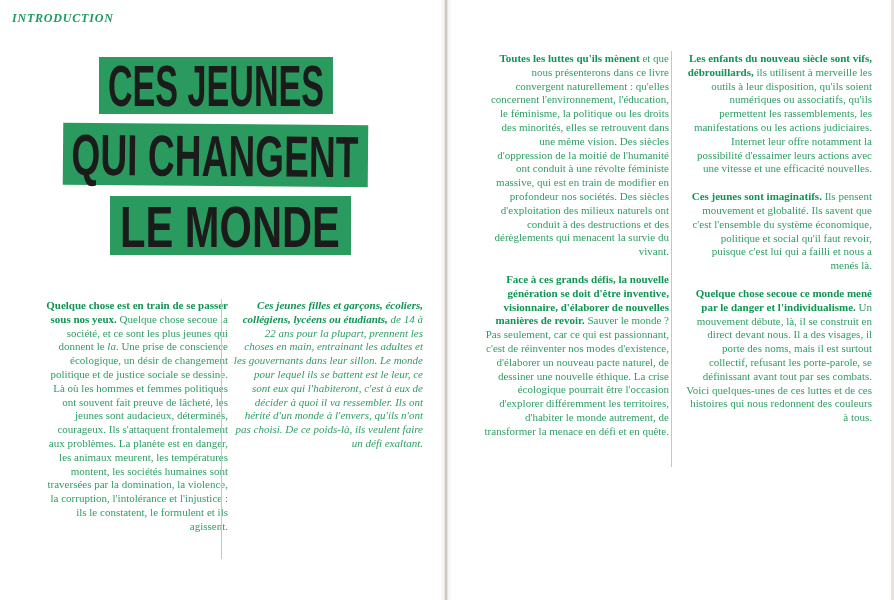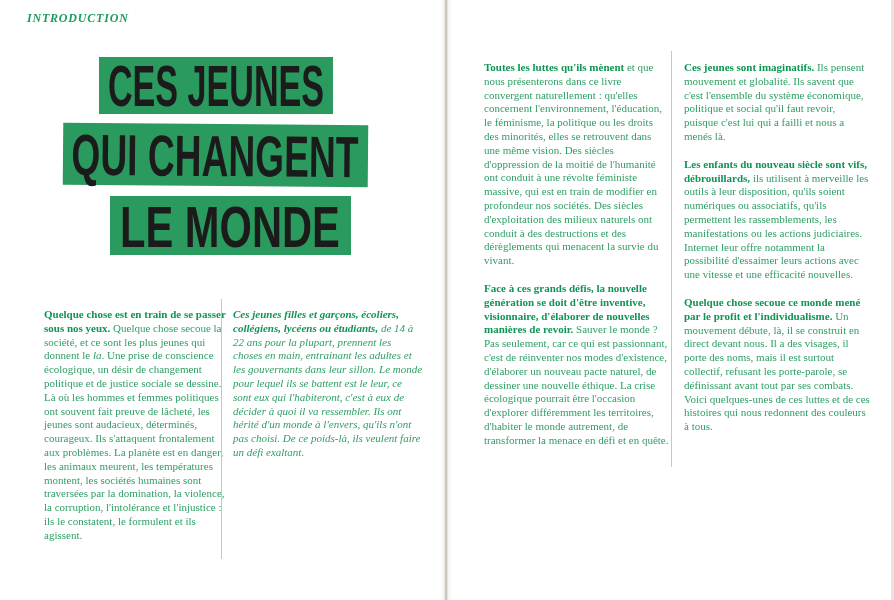--- a/index.html
+++ b/index.html
@@ -14,21 +14,21 @@
   .gutter{
     position:absolute;left:440px;top:0;width:12px;height:600px;
     background:linear-gradient(to right,
       rgba(0,0,0,0) 0%, rgba(60,50,40,0.06) 35%,
       #bfb7ac 49%, #cfc8bf 53%,
       rgba(60,50,40,0.05) 70%, rgba(0,0,0,0) 100%);
   }
 
   
   .kicker{
-    position:absolute;left:27px;top:11px;
+    position:absolute;left:12px;top:11px;
     font-family:"Liberation Serif", serif;
     font-style:italic;font-weight:bold;
     font-size:12px;letter-spacing:0.8px;
     color:#1e9b5e;
   }
 
   
   .title-block{position:absolute;background:#2b9a5e;}
   .tb1{left:99px;top:57px;width:234px;height:57px;text-align:center;}
   .tb2{left:63px;top:124px;width:305px;height:62px;transform:rotate(0.5deg);}
@@ -38,21 +38,21 @@
     font-family:"Liberation Sans", sans-serif;
     font-weight:bold;fill:#1b1b1b;
   }
 
   
   .col{
     position:absolute;
     font-size:11px;line-height:13.8px;
     color:#2e9e64;
   }
-  .col p{margin:12px 0 14px 0;}
+  .col p{margin:3px 0 14px 0;text-align:right;}
   .lead{font-weight:bold;color:#0f9553;}
   .it{font-style:italic;}
 
   
   .vline{position:absolute;width:1px;background:#c6c6c6;}
   .vl-left{left:221px;top:299px;height:260px;}
   .vl-right{left:671px;top:51px;height:416px;}
 
   .col-l1{left:44px;top:296px;width:184px;}
   .col-l2{left:233px;top:296px;width:190px;font-style:italic;}
@@ -105,22 +105,22 @@
     <div class="col col-r1">
       <p><span class="lead">Toutes les luttes qu'ils mènent</span>
         <span>et que nous présenterons dans ce livre convergent naturellement : qu'elles concernent l'environnement, l'éducation, le féminisme, la politique ou les droits des minorités, elles se retrouvent dans une même vision. Des siècles d'oppression de la moitié de l'humanité ont conduit à une révolte féministe massive, qui est en train de modifier en profondeur nos sociétés. Des siècles d'exploitation des milieux naturels ont conduit à des destructions et des dérèglements qui menacent la survie du vivant.</span></p>
       <p><span class="lead">Face à ces grands défis, la nouvelle génération se doit d'être inventive, visionnaire, d'élaborer de nouvelles manières de revoir.</span>
         <span>Sauver le monde ? Pas seulement, car ce qui est passionnant, c'est de réinventer nos modes d'existence, d'élaborer un nouveau pacte naturel, de dessiner une nouvelle éthique. La crise écologique pourrait être l'occasion d'explorer différemment les territoires, d'habiter le monde autrement, de transformer la menace en défi et en quête.</span></p>
     </div>
 
     <div class="vline vl-right"></div>
 
     <div class="col col-r2">
+      <p><span class="lead">Les enfants du nouveau siècle sont vifs, débrouillards,</span>
+        <span>ils utilisent à merveille les outils à leur disposition, qu'ils soient numériques ou associatifs, qu'ils permettent les rassemblements, les manifestations ou les actions judiciaires. Internet leur offre notamment la possibilité d'essaimer leurs actions avec une vitesse et une efficacité nouvelles.</span></p>
       <p><span class="lead">Ces jeunes sont imaginatifs.</span>
         <span>Ils pensent mouvement et globalité. Ils savent que c'est l'ensemble du système économique, politique et social qu'il faut revoir, puisque c'est lui qui a failli et nous a menés là.</span></p>
-      <p><span class="lead">Les enfants du nouveau siècle sont vifs, débrouillards,</span>
-        <span>ils utilisent à merveille les outils à leur disposition, qu'ils soient numériques ou associatifs, qu'ils permettent les rassemblements, les manifestations ou les actions judiciaires. Internet leur offre notamment la possibilité d'essaimer leurs actions avec une vitesse et une efficacité nouvelles.</span></p>
-      <p><span class="lead">Quelque chose secoue ce monde mené par le profit et l'individualisme.</span>
+      <p><span class="lead">Quelque chose secoue ce monde mené par le danger et l'individualisme.</span>
         <span>Un mouvement débute, là, il se construit en direct devant nous. Il a des visages, il porte des noms, mais il est surtout collectif, refusant les porte-parole, se définissant avant tout par ses combats. Voici quelques-unes de ces luttes et de ces histoires qui nous redonnent des couleurs à tous.</span></p>
     </div>
   </div>
 
 </div>
 
 </body></html>

